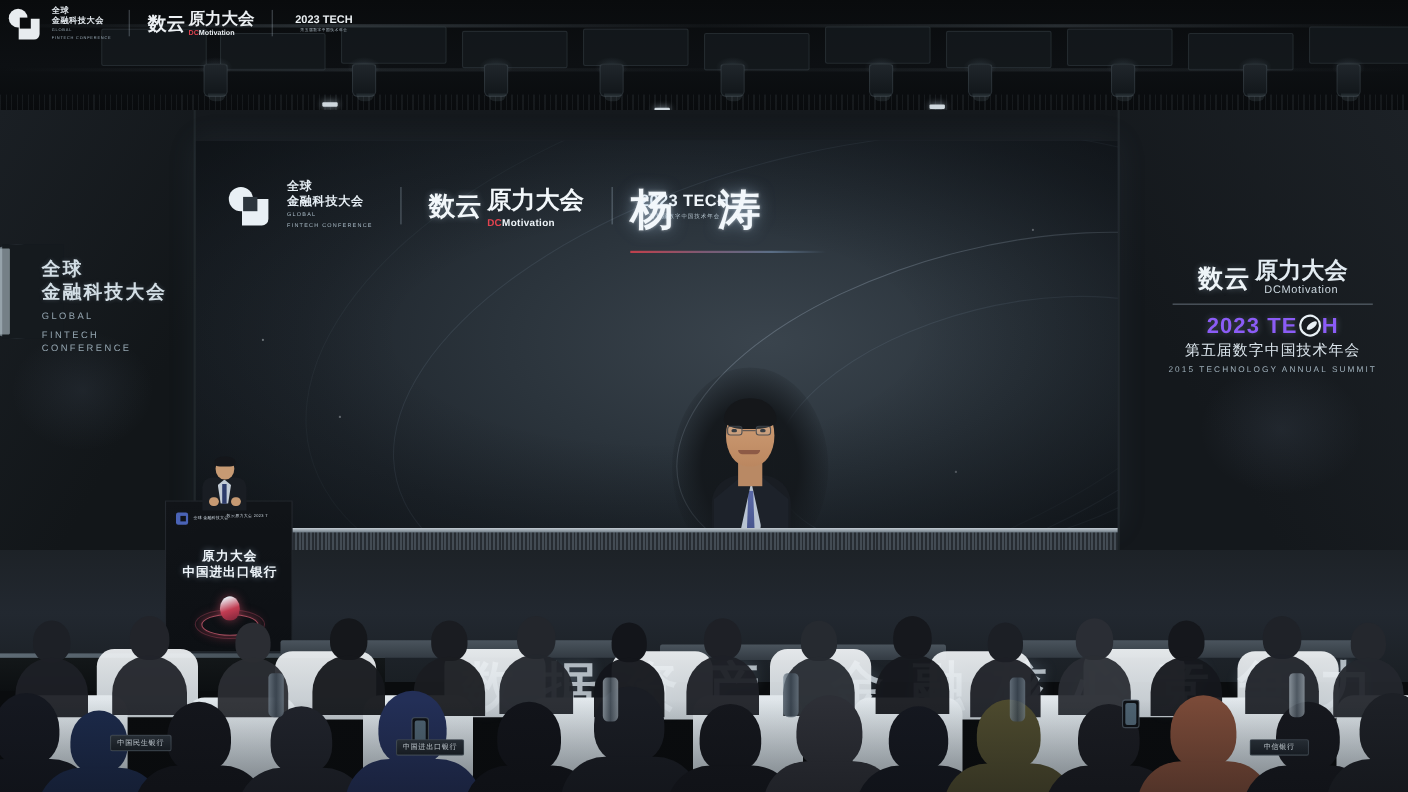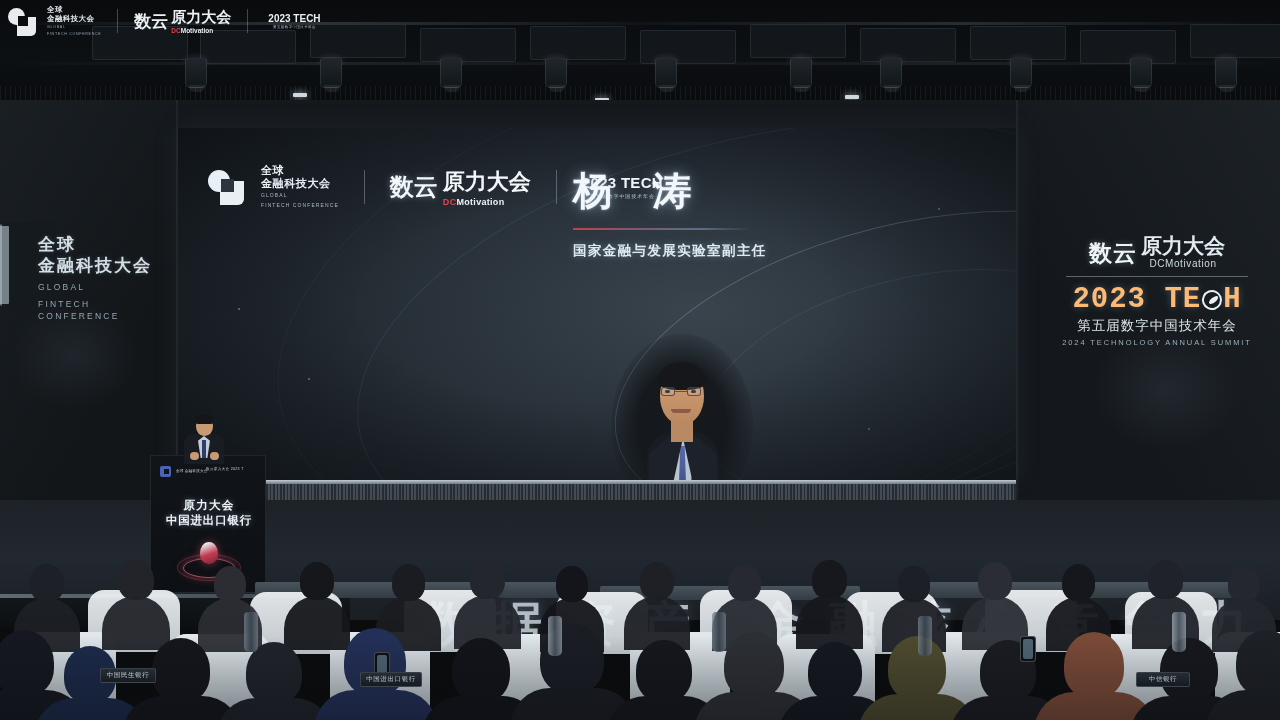--- a/index.html
+++ b/index.html
@@ -55,22 +55,22 @@
 
   
   .rw { position:absolute; left:1062px; top:232px; width:190px; text-align:center;
         color:#d6e1e8; }
   .rw-r1 { display:flex; align-items:flex-end; justify-content:center; gap:4px; }
   .rw-sy { font-size:23px; font-weight:800; letter-spacing:1px; color:#eef4f8;
            text-shadow:0 0 6px rgba(190,215,235,.35); }
   .rw-yl { font-size:21px; font-weight:700; letter-spacing:0px; color:#e2ebf1; }
   .rw-en { font-size:10px; letter-spacing:.6px; color:#cdd9e1; margin-top:-2px; }
   .rw-rule { height:1px; background:rgba(190,210,225,.42); margin:7px 4px 6px 4px; }
-  .rw-big { font-size:29px; font-weight:800; letter-spacing:1px; color:#fdba74;
-            text-shadow:0 0 7px rgba(190,215,235,.3); position:relative;font-family:Liberation Mono, monospace; }
+  .rw-big { font-size:20px; font-weight:800; letter-spacing:1px; color:#8b5cf6;
+            text-shadow:0 0 7px rgba(190,215,235,.3); position:relative; }
   .rw-at { display:inline-block; width:20px; height:20px; border-radius:50%;
            border:2.5px solid #e9f1f6; position:relative; top:3px; margin:0 1px;
            transform:rotate(-20deg); }
   .rw-at::after { content:""; position:absolute; left:4px; top:6px; width:11px; height:5px;
                   border-radius:50%; background:#e9f1f6; transform:rotate(-18deg); }
   .rw-sub { font-size:13.5px; letter-spacing:1px; color:#dbe5ec; margin-top:1px; }
   .rw-sub2 { font-size:7.5px; letter-spacing:1.9px; color:#9fb0bb; margin-top:3px; }
 
   
   .neb { position:absolute; border-radius:50%; pointer-events:none; }
@@ -330,21 +330,21 @@
       <span>
         <span class="rw-yl">原力大会</span>
         <div class="rw-en">DCMotivation</div>
       </span>
     </div>
     <div class="rw-rule"></div>
     <div class="rw-big">
       <span>2023 TE</span><span class="rw-at"></span><span>H</span>
     </div>
     <div class="rw-sub">第五届数字中国技术年会</div>
-    <div class="rw-sub2">2024 TECHNOLOGY ANNUAL SUMMIT</div>
+    <div class="rw-sub2">2015 TECHNOLOGY ANNUAL SUMMIT</div>
   </div>
 
   <div class="screen">
     <div class="orbit faint" style="left:90px;top:-60px;width:900px;height:470px;"></div>
     <div class="orbit soft" style="left:170px;top:10px;width:820px;height:400px;"></div>
     <div class="orbit" style="left:430px;top:96px;width:600px;height:290px;"></div>
     <div class="orbit soft" style="left:520px;top:150px;width:430px;height:215px;"></div>
     <div class="scr-star" style="left:60px;top:180px;width:2px;height:2px;opacity:.5;"></div>
     <div class="scr-star" style="left:130px;top:250px;width:1.5px;height:1.5px;opacity:.4;"></div>
     <div class="scr-star" style="left:760px;top:80px;width:2px;height:2px;opacity:.45;"></div>
@@ -394,21 +394,20 @@
       <div class="pt-eye r"></div>
       <div class="pt-glass-l"></div>
       <div class="pt-glass-r"></div>
       <div class="pt-gbridge"></div>
       <div class="pt-mouth"></div>
     </div>
 
     <div class="namewrap">
       <div class="sp-name">杨   涛</div>
       <div class="sp-rule"></div>
-      <div class="sp-title">国家金融与发展实验室副主任</div>
     </div>
   </div>
 
   <div class="ribbed"></div>
   <div class="ribbed-top"></div>
   <div class="rib-mark" style="left:600px;top:527px;"></div>
   <div class="rib-mark" style="left:940px;top:527px;"></div>
   <div class="rib-amber" style="left:995px;top:520px;"></div>
 
   <div class="floor"></div>

